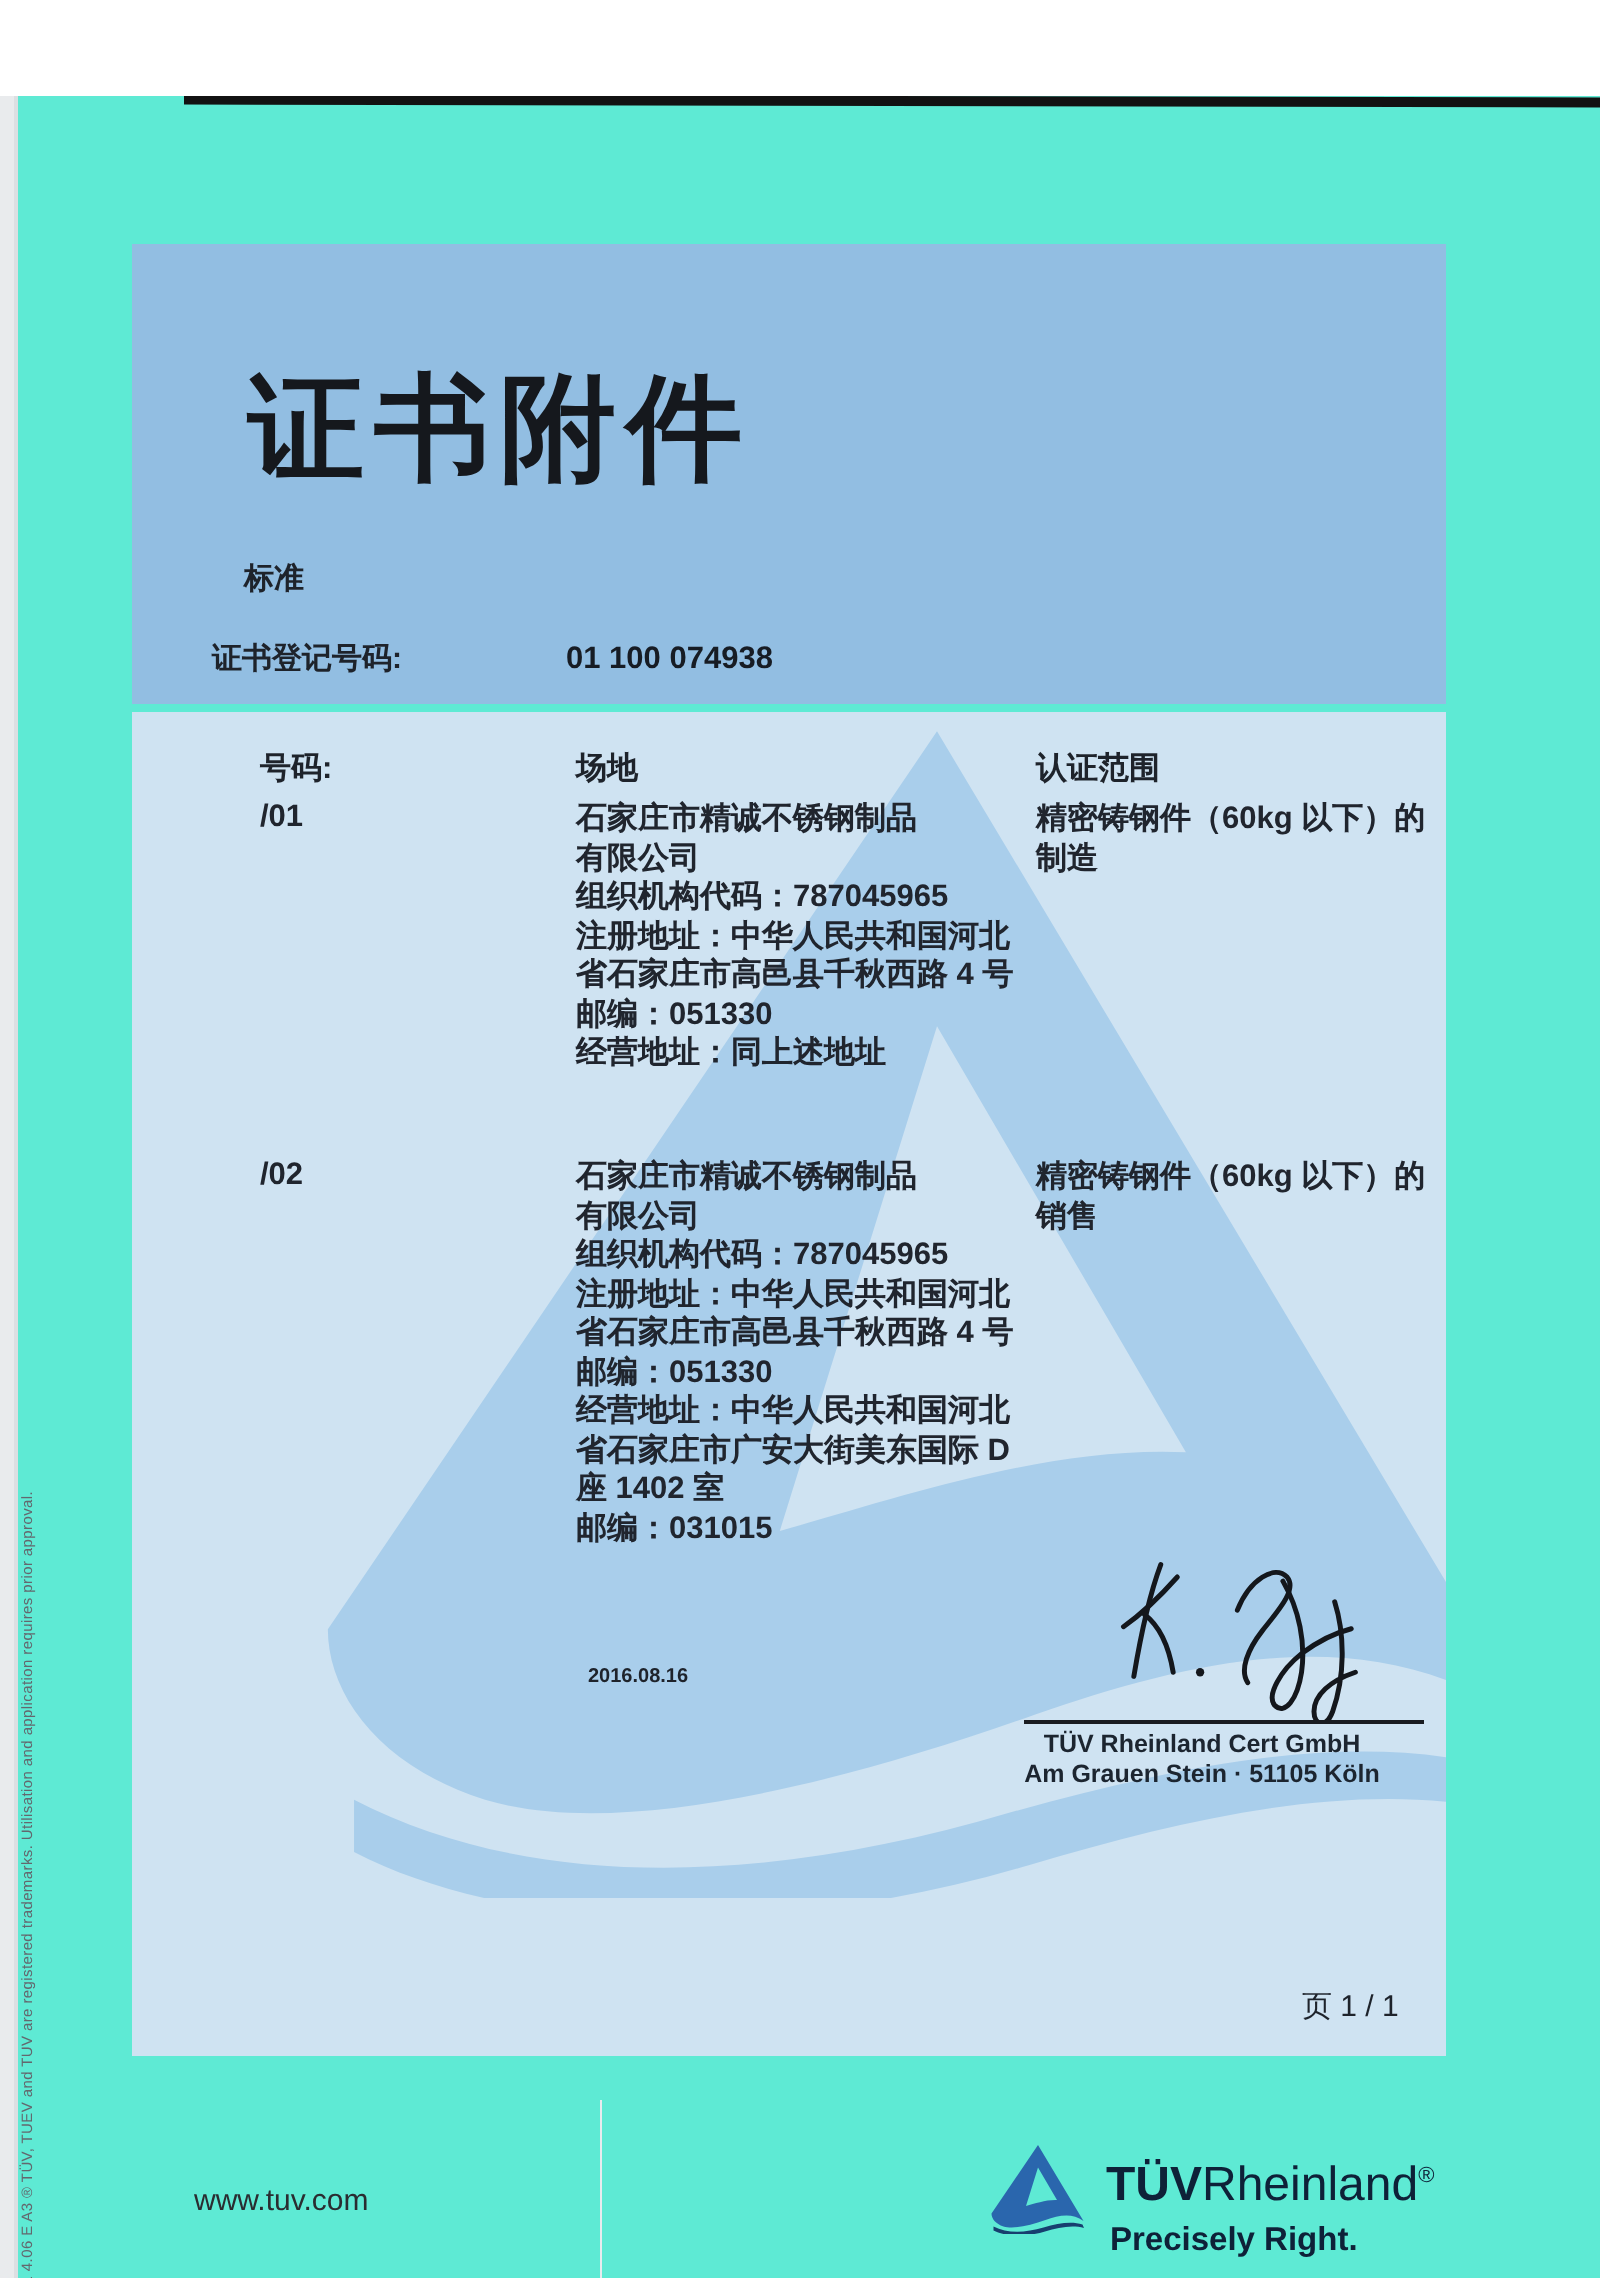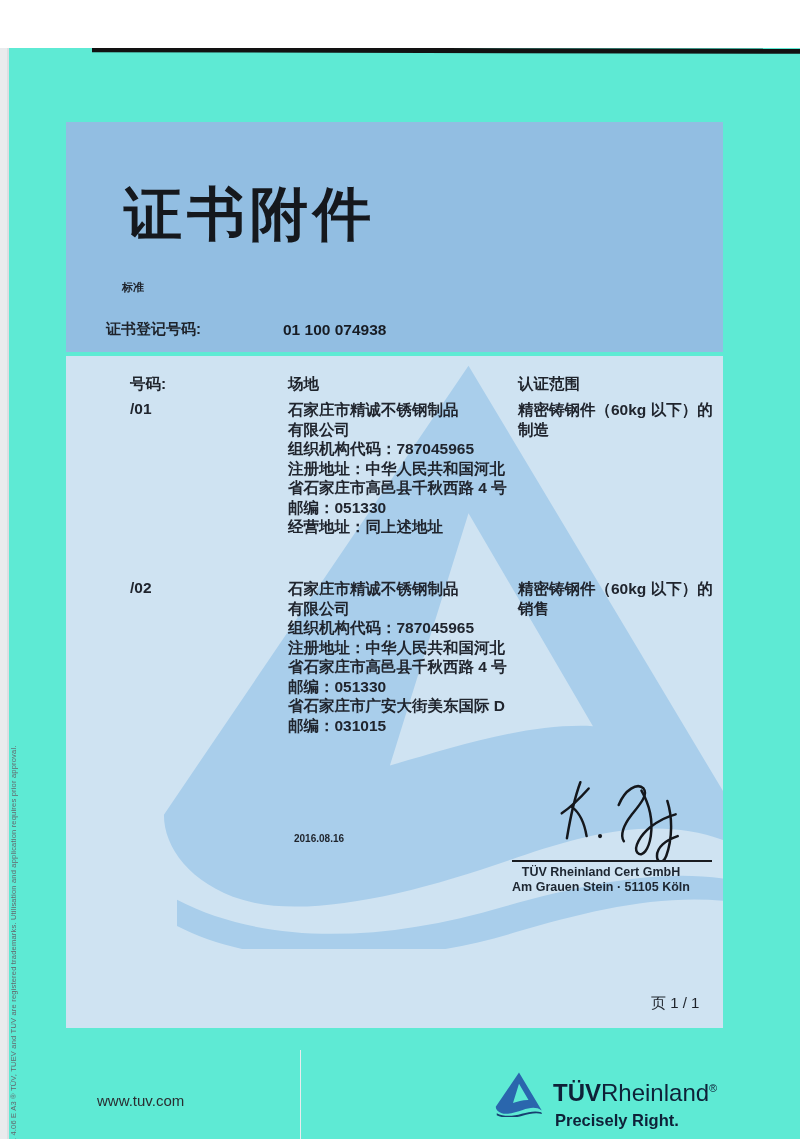--- a/index.html
+++ b/index.html
@@ -15,21 +15,21 @@
   .edge-left{left:0;top:0;width:7px;height:1139px;background:#e9ebed;}
   .edge-left2{left:7px;top:0;width:2px;height:1139px;background:#dcdfe2;}
   .top-streak{left:92px;top:0;width:708px;height:5px;background:#121212;transform:rotate(.12deg);}
   .crease-v{left:300px;top:1002px;width:1px;height:137px;background:#e8ebee;}
   
   .header-block{left:66px;top:74px;width:657px;height:230px;background:var(--header-blue);}
   .body-block{left:66px;top:308px;width:657px;height:672px;background:var(--body-blue);overflow:hidden;}
   .watermark{left:75px;top:-10px;width:655px;height:603px;}
   
   .title{left:124px;top:128px;font-size:58px;font-weight:700;letter-spacing:5px;color:#15181d;}
-  .std-label{left:122px;top:232px;font-size:11px;font-weight:600;}
+  .std-label{left:122px;top:232px;font-size:15px;font-weight:600;}
   .std-value{left:283px;top:227px;font-size:21px;font-weight:700;color:#10151c;}
   .reg-label{left:106px;top:272px;font-size:15px;font-weight:600;}
   .reg-value{left:283px;top:273px;font-size:15.5px;font-weight:600;color:#171c24;}
   
   .th{font-size:15.5px;font-weight:700;top:326px;white-space:nowrap;}
   .col-number{left:130px;}
   .col-site{left:288px;}
   .col-scope{left:518px;}
   .cell{font-size:15.5px;font-weight:600;white-space:nowrap;color:#20252e;}
   .cell .ln{height:19.5px;line-height:19.5px;}
@@ -101,21 +101,23 @@
   </div>
 
   <div class="abs cell col-number row2">/02</div>
   <div class="abs cell col-site row2">
     <div class="ln">石家庄市精诚不锈钢制品</div>
     <div class="ln">有限公司</div>
     <div class="ln">组织机构代码：787045965</div>
     <div class="ln">注册地址：中华人民共和国河北</div>
     <div class="ln">省石家庄市高邑县千秋西路 4 号</div>
     <div class="ln">邮编：051330</div>
+    <div class="ln">经营地址：中华人民共和国河北</div>
     <div class="ln">省石家庄市广安大街美东国际 D</div>
+    <div class="ln">座 1402 室</div>
     <div class="ln">邮编：031015</div>
   </div>
   <div class="abs cell col-scope row2">
     <div class="ln">精密铸钢件（60kg 以下）的</div>
     <div class="ln">销售</div>
   </div>
 
   <div class="abs date">2016.08.16</div>
   <svg class="abs sig-svg" viewBox="0 0 150 85">
     <g fill="none" stroke="#14171c" stroke-width="2.4" stroke-linecap="round">

